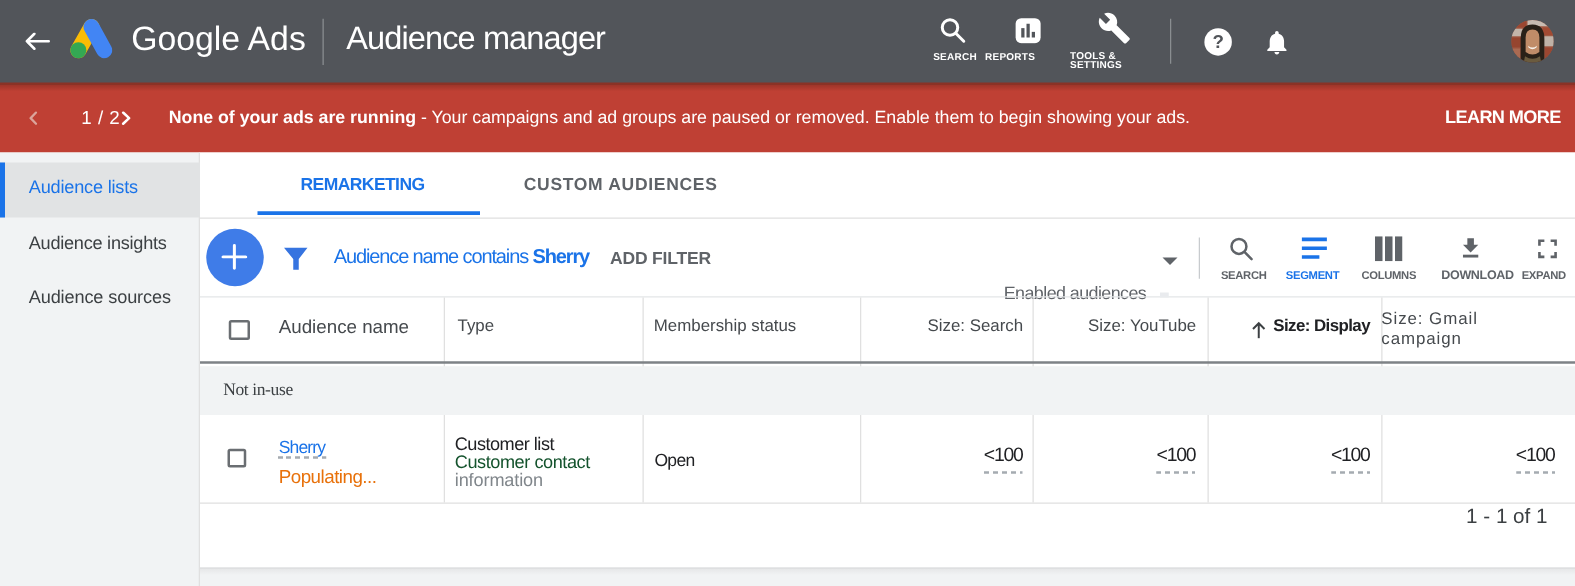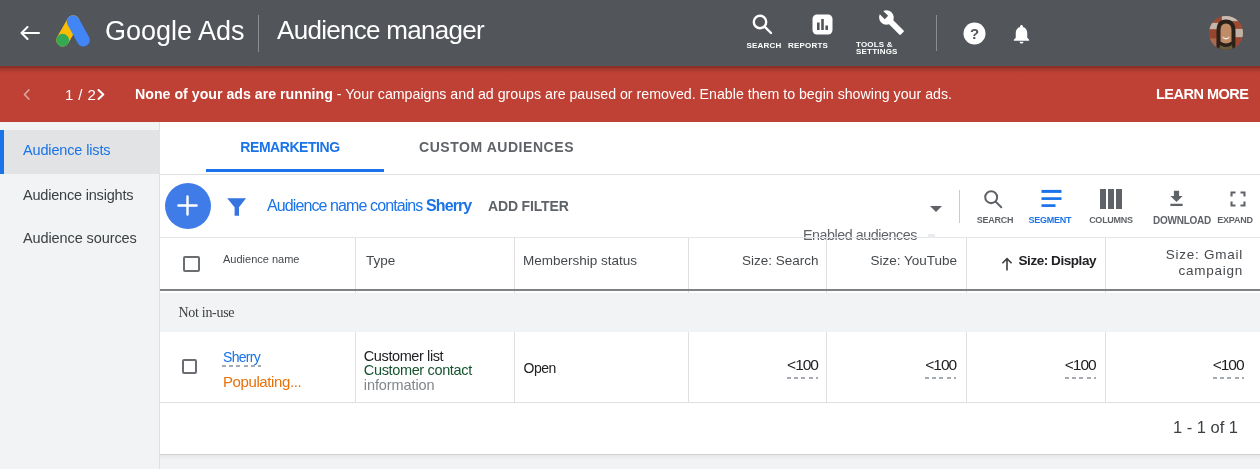--- a/index.html
+++ b/index.html
@@ -154,30 +154,30 @@
 <div class="abs" style="left:928px;top:234px;width:7px;height:3.5px;background:#e9ebee;"></div>
 
 <div class="abs" style="left:355px;top:238px;width:1px;height:164px;background:#e0e0e0;"></div>
 <div class="abs" style="left:513.5px;top:238px;width:1px;height:164px;background:#e0e0e0;"></div>
 <div class="abs" style="left:688px;top:238px;width:1px;height:164px;background:#e0e0e0;"></div>
 <div class="abs" style="left:826px;top:238px;width:1px;height:164px;background:#e0e0e0;"></div>
 <div class="abs" style="left:966px;top:238px;width:1px;height:164px;background:#e0e0e0;"></div>
 <div class="abs" style="left:1105px;top:238px;width:1px;height:164px;background:#e0e0e0;"></div>
 
 <div class="abs" style="left:183px;top:255.5px;width:16.5px;height:16.5px;border:2px solid #6a6e72;border-radius:2px;"></div>
-<span class="abs" style="left:223px;top:253px;font-size:11px;color:#45494d;">Audience name</span>
+<span class="abs" style="left:223px;top:253px;font-size:15px;color:#45494d;">Audience name</span>
 <span class="abs" style="left:366px;top:253px;font-size:13.5px;color:#45494d;">Type</span>
 <span class="abs" style="left:523px;top:253px;font-size:13.5px;color:#45494d;">Membership status</span>
 <span class="abs" style="left:688px;top:253px;width:130.5px;text-align:right;font-size:13.5px;color:#45494d;">Size: Search</span>
 <span class="abs" style="left:826px;top:253px;width:131px;text-align:right;font-size:13.5px;color:#45494d;">Size: YouTube</span>
 <svg class="abs" style="left:1000.5px;top:257px;" width="12" height="14" viewBox="0 0 12 14">
   <path d="M6 13.5 V1.8 M1.4 6.2 L6 1.6 L10.6 6.2" stroke="#3c4043" stroke-width="1.6" fill="none"></path>
 </svg>
 <span class="abs" style="left:966px;top:253px;width:130px;text-align:right;font-size:13.5px;font-weight:bold;color:#202124;letter-spacing:-0.45px;">Size: Display</span>
-<span class="abs" style="left:1105px;top:246.8px;width:138px;text-align:right;font-size:13.5px;color:#45494d;line-height:15.8px;letter-spacing:0.75px;padding-left:12px;">Size: Gmail<br>campaign</span>
+<span class="abs" style="left:1105px;top:246.8px;width:138px;font-size:13.5px;color:#45494d;line-height:15.8px;letter-spacing:0.75px;">Size: Gmail<br>campaign</span>
 
 <div class="abs" style="left:160px;top:288.5px;width:1100px;height:2.2px;background:#7e8286;"></div>
 
 <div class="abs" style="left:160px;top:292.5px;width:1100px;height:39.5px;background:#f1f3f4;"></div>
 <span class="abs" style="left:178.5px;top:305px;font-size:14px;color:#3c4043;letter-spacing:-0.3px;font-family:Liberation Serif, serif;">Not in-use</span>
 
 <div class="abs" style="left:181.5px;top:358.5px;width:15.5px;height:15.5px;border:2px solid #6a6e72;border-radius:2px;"></div>
 <span class="abs" style="left:223px;top:348.5px;font-size:14px;color:#1a73e8;letter-spacing:-0.7px;">Sherry</span>
 <div class="abs" style="left:222px;top:365px;width:39px;height:2.2px;background:repeating-linear-gradient(90deg,#a5abb1 0 4px,transparent 4px 7.2px);"></div>
 <span class="abs" style="left:223px;top:373px;font-size:15px;color:#e8710a;letter-spacing:-0.4px;">Populating...</span>
@@ -189,16 +189,16 @@
 <span class="abs" style="right:303.8px;top:356px;font-size:15.5px;color:#202124;letter-spacing:-1.0px;">&lt;100</span>
 <span class="abs" style="right:164.3px;top:356px;font-size:15.5px;color:#202124;letter-spacing:-1.0px;">&lt;100</span>
 <span class="abs" style="right:16.4px;top:356px;font-size:15.5px;color:#202124;letter-spacing:-1.0px;">&lt;100</span>
 <div class="abs" style="right:442px;top:377.3px;width:31px;height:2.2px;background:repeating-linear-gradient(90deg,#a5abb1 0 4px,transparent 4px 7.2px);"></div>
 <div class="abs" style="right:303.8px;top:377.3px;width:31px;height:2.2px;background:repeating-linear-gradient(90deg,#a5abb1 0 4px,transparent 4px 7.2px);"></div>
 <div class="abs" style="right:164.3px;top:377.3px;width:31px;height:2.2px;background:repeating-linear-gradient(90deg,#a5abb1 0 4px,transparent 4px 7.2px);"></div>
 <div class="abs" style="right:16.4px;top:377.3px;width:31px;height:2.2px;background:repeating-linear-gradient(90deg,#a5abb1 0 4px,transparent 4px 7.2px);"></div>
 
 <div class="abs" style="left:160px;top:402px;width:1100px;height:1px;background:#e0e0e0;"></div>
 
-<span class="abs" style="left:1100px;top:418px;width:138px;text-align:right;font-size:16.5px;color:#3c4043;">1 - 1 of 1</span>
+<span class="abs" style="left:1100px;top:404px;width:138px;text-align:right;font-size:16.5px;color:#3c4043;">1 - 1 of 1</span>
 
 <div class="abs" style="left:160px;top:454px;width:1100px;height:1px;background:#cfd1d3;"></div>
 <div class="abs" style="left:160px;top:455px;width:1100px;height:14px;background:linear-gradient(#e6e7e8, #f1f3f4 5px);"></div>
 
 </body></html>

